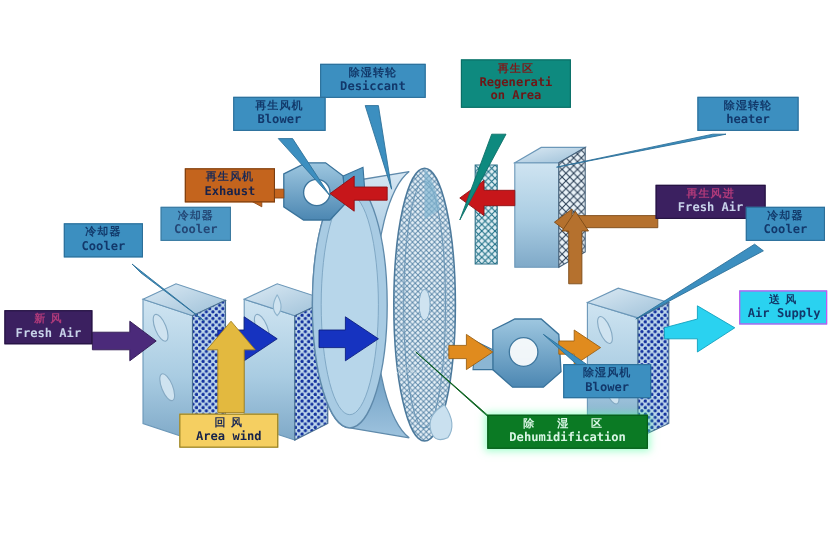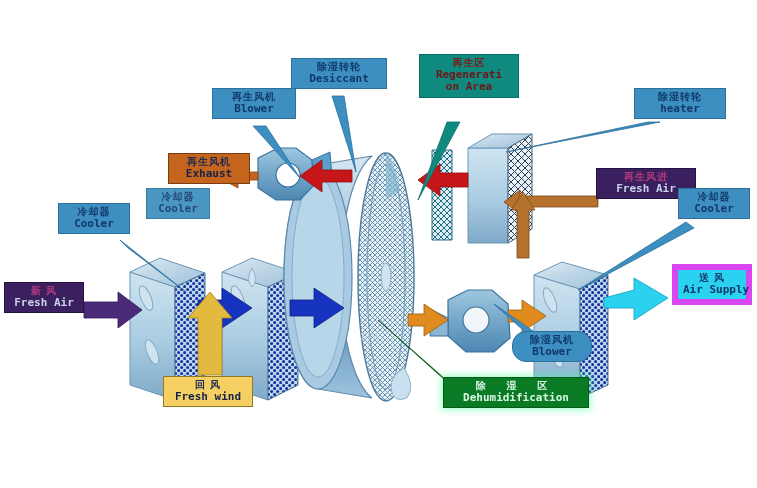--- a/index.html
+++ b/index.html
@@ -66,21 +66,21 @@
   .lbl.purple{
     background:#3b2060;
     border:1px solid #241240;
   }
   .lbl.purple .cn{color:#b03a7a;}
   .lbl.purple .en{color:#c8d3ea;}
 
   
   .lbl.cyan{
     background:#2ad2f0;
-    border:6px solid #d946ef;
+    border:1px solid #d946ef;
   }
   .lbl.cyan .cn{color:#123a6b;}
   .lbl.cyan .en{color:#12386b;text-align:right;}
 
   
   .lbl.yellow{
     background:#f5cf61;
     border:1px solid #8e7a20;
   }
   .lbl.yellow .cn{color:#1b2a55;}
@@ -349,28 +349,28 @@
   <div class="lbl purple" style="left:4px;top:282px;width:80px;">
     <span class="cn">新  风</span>
     <span class="en">Fresh Air</span>
   </div>
 
   <div class="lbl cyan" style="left:672px;top:264px;width:80px;">
     <span class="cn">送  风</span>
     <span class="en">Air Supply</span>
   </div>
 
-  <div class="lbl blue" style="left:512px;top:331px;width:80px;border-radius:14px;">
+  <div class="lbl blue" style="left:512px;top:331px;width:80px;">
     <span class="cn">除湿风机</span>
     <span class="en">Blower</span>
   </div>
 
   <div class="lbl yellow" style="left:163px;top:376px;width:90px;">
     <span class="cn">回  风</span>
-    <span class="en">Fresh wind</span>
+    <span class="en">Area wind</span>
   </div>
 
   <div class="lbl green" style="left:443px;top:377px;width:146px;">
     <span class="cn">除 湿 区</span>
     <span class="en">Dehumidification</span>
   </div>
 
   <div id="headline">
   </div>
 

